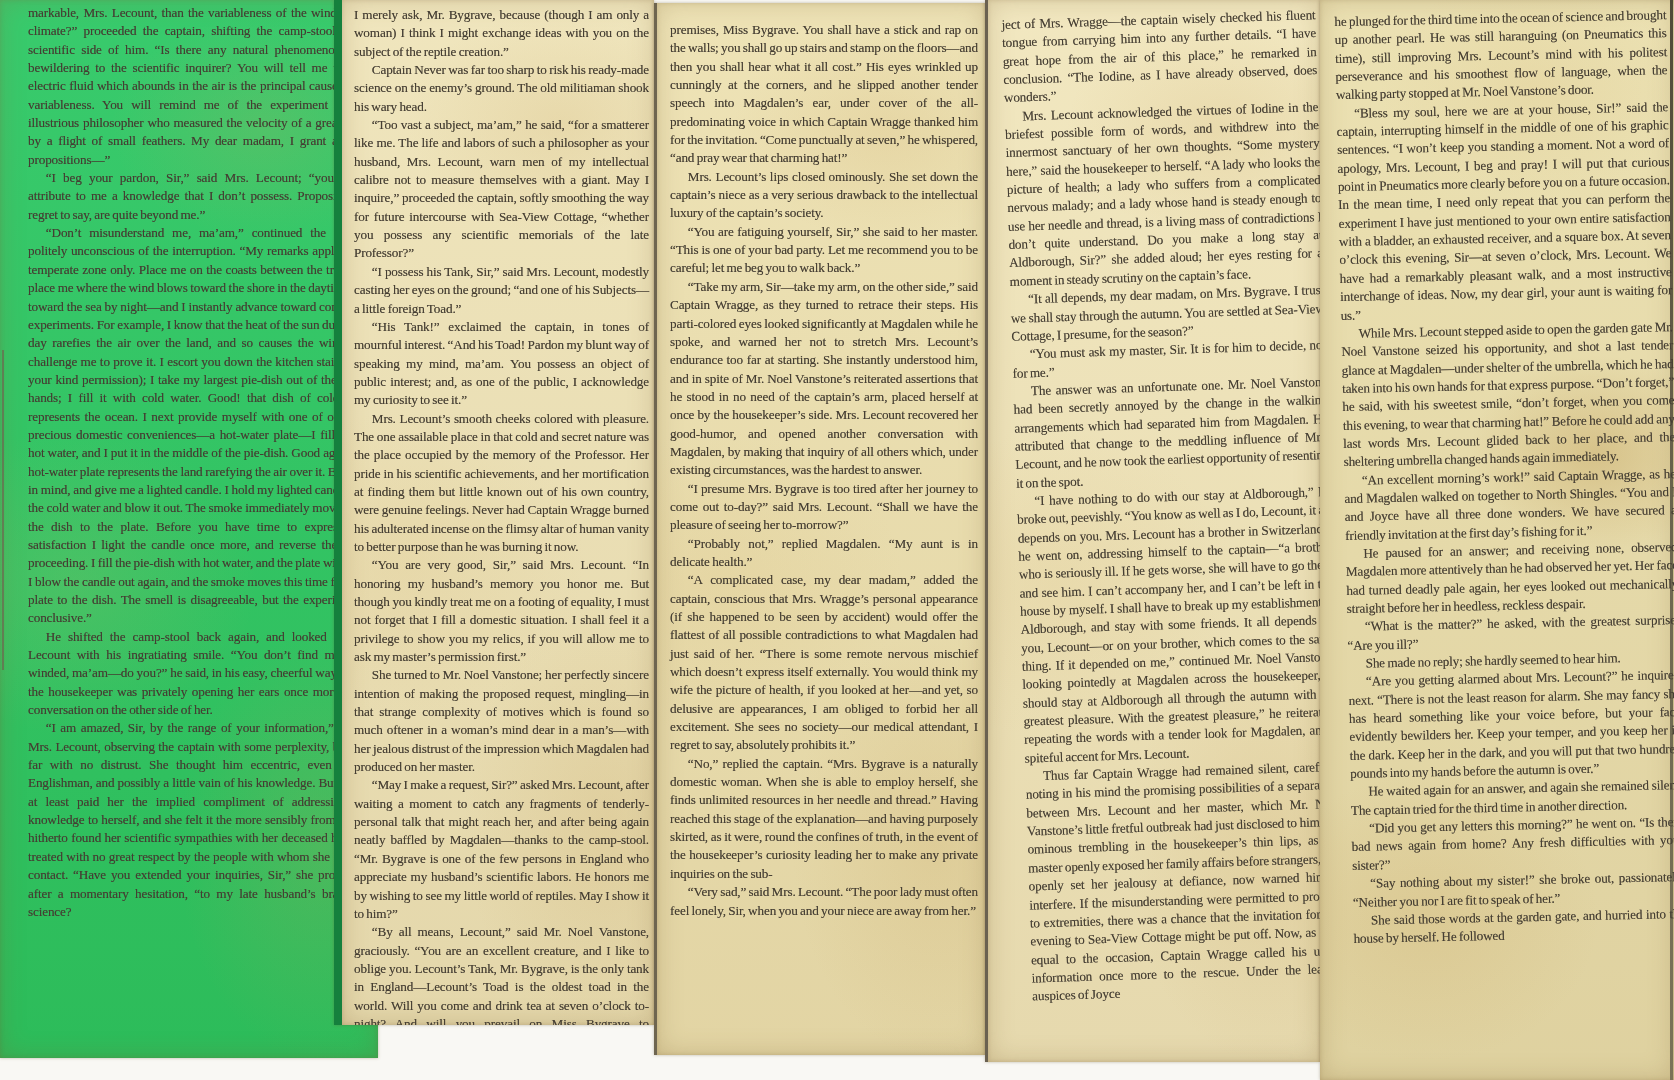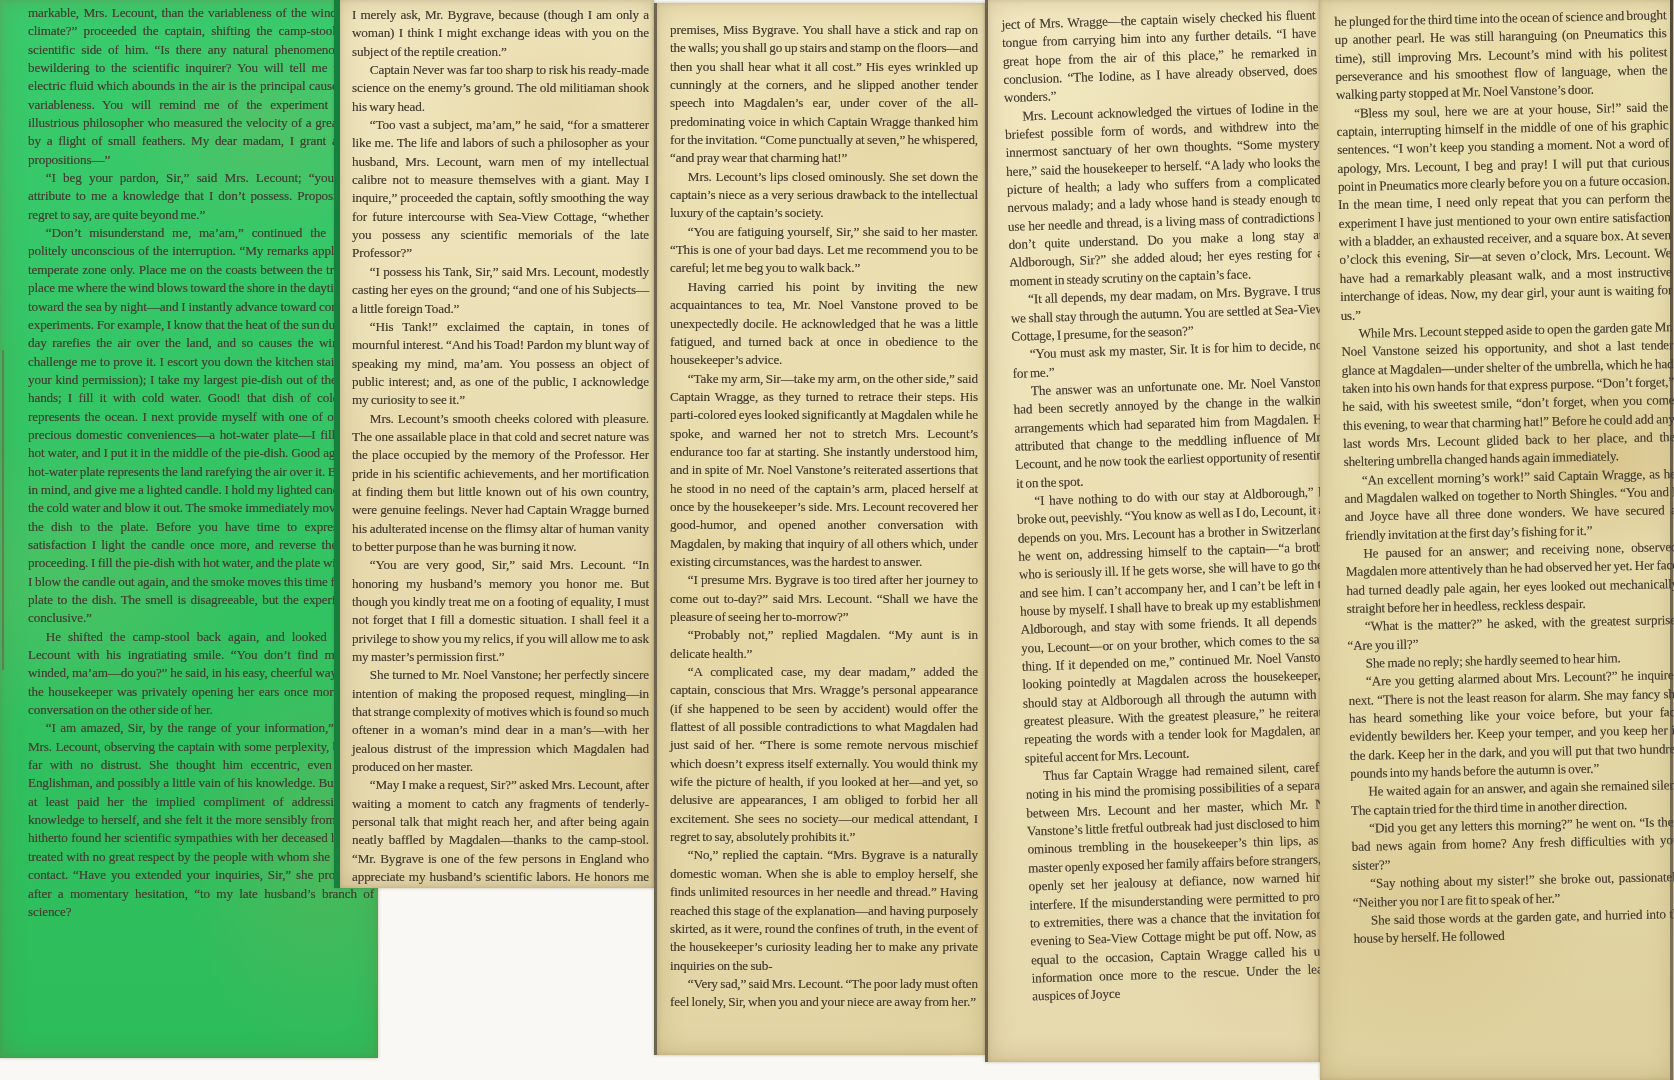--- a/index.html
+++ b/index.html
@@ -32,21 +32,21 @@
     font-size:13.2px;line-height:18.35px;
     text-align:justify;
     letter-spacing:-0.15px;word-spacing:-0.8px;
     text-shadow:0 0 0.6px rgba(70,62,50,0.55);
   }
   .coltext p{margin:0;text-indent:1.35em;}
   .coltext p.cont{text-indent:0;}
   
   #strip1{left:0;top:8;width:378px;height:1058px;background-color:#22c55e;}
   #strip1 .coltext{padding:4px 4px 4px 28px;}
-  #strip2{left:334px;top:0;width:320px;height:888px;background-color:#eee3b8;border-left:6px solid #15803d;}
+  #strip2{left:334px;top:0;width:320px;height:1025px;background-color:#eee3b8;border-left:8px solid #15803d;}
   #strip2 .coltext{padding:6px 5px 6px 12px;}
   #strip3{left:654px;top:3px;width:331px;height:1052px;background-color:#ece0b0;border-left:3px solid #6e6550;}
   #strip3 .coltext{padding:18px 7px 5px 13px;}
   #strip4{left:985px;top:0;width:335px;height:1062px;background-color:#f0e5bb;border-left:3px solid #6a6150;}
   #strip4 .coltext{padding:6px 5px 6px 13px;transform:rotate(-1.8deg);transform-origin:top right;}
   #strip5{left:1320px;top:0;width:354px;height:1080px;background-color:#eadfae;}
   #strip5 .coltext{padding:6px 8px 6px 14px;transform:rotate(-1.2deg);transform-origin:top right;}
   #strip5 .edge-right{position:absolute;top:0;bottom:0;right:1px;width:3px;background:linear-gradient(#4f4a38,#6e6750 55%,#7a7258);}
   #strip5 .aging{
     background:
@@ -89,22 +89,21 @@
       <p>“May I make a request, Sir?” asked Mrs. Lecount, after waiting a moment to catch any fragments of tenderly-personal talk that might reach her, and after being again neatly baffled by Magdalen—thanks to the camp-stool. “Mr. Bygrave is one of the few persons in England who appreciate my husband’s scientific labors. He honors me by wishing to see my little world of reptiles. May I show it to him?”</p>
       <p>“By all means, Lecount,” said Mr. Noel Vanstone, graciously. “You are an excellent creature, and I like to oblige you. Lecount’s Tank, Mr. Bygrave, is the only tank in England—Lecount’s Toad is the oldest toad in the world. Will you come and drink tea at seven o’clock to-night? And will you prevail on Miss Bygrave to accompany you? I want her to see my house. I don’t think she has any idea what a strong house it is. Come and survey my</p>
     </div>
   </div>
 
   <div class="strip" id="strip3">
     <div class="aging"></div>
     <div class="coltext">
       <p class="cont">premises, Miss Bygrave. You shall have a stick and rap on the walls; you shall go up stairs and stamp on the floors—and then you shall hear what it all cost.” His eyes wrinkled up cunningly at the corners, and he slipped another tender speech into Magdalen’s ear, under cover of the all-predominating voice in which Captain Wragge thanked him for the invitation. “Come punctually at seven,” he whispered, “and pray wear that charming hat!”</p>
       <p>Mrs. Lecount’s lips closed ominously. She set down the captain’s niece as a very serious drawback to the intellectual luxury of the captain’s society.</p>
-      <p>“You are fatiguing yourself, Sir,” she said to her master. “This is one of your bad days. Let me recommend you to be careful; let me beg you to walk back.”</p>
-      <p>Having carried his point by inviting the new acquaintances to tea, Mr. Noel Vanstone proved to be unexpectedly docile. He acknowledged that he was a little fatigued, and turned back at once in obedience to the housekeeper’s advice.</p>
+      <p>“You are fatiguing yourself, Sir,” she said to her master. “This is one of your bad party. Let me recommend you to be careful; let me beg you to walk back.”</p>
       <p>“Take my arm, Sir—take my arm, on the other side,” said Captain Wragge, as they turned to retrace their steps. His parti-colored eyes looked significantly at Magdalen while he spoke, and warned her not to stretch Mrs. Lecount’s endurance too far at starting. She instantly understood him, and in spite of Mr. Noel Vanstone’s reiterated assertions that he stood in no need of the captain’s arm, placed herself at once by the housekeeper’s side. Mrs. Lecount recovered her good-humor, and opened another conversation with Magdalen, by making that inquiry of all others which, under existing circumstances, was the hardest to answer.</p>
       <p>“I presume Mrs. Bygrave is too tired after her journey to come out to-day?” said Mrs. Lecount. “Shall we have the pleasure of seeing her to-morrow?”</p>
       <p>“Probably not,” replied Magdalen. “My aunt is in delicate health.”</p>
       <p>“A complicated case, my dear madam,” added the captain, conscious that Mrs. Wragge’s personal appearance (if she happened to be seen by accident) would offer the flattest of all possible contradictions to what Magdalen had just said of her. “There is some remote nervous mischief which doesn’t express itself externally. You would think my wife the picture of health, if you looked at her—and yet, so delusive are appearances, I am obliged to forbid her all excitement. She sees no society—our medical attendant, I regret to say, absolutely prohibits it.”</p>
       <p>“No,” replied the captain. “Mrs. Bygrave is a naturally domestic woman. When she is able to employ herself, she finds unlimited resources in her needle and thread.” Having reached this stage of the explanation—and having purposely skirted, as it were, round the confines of truth, in the event of the housekeeper’s curiosity leading her to make any private inquiries on the sub-</p>
       <p>“Very sad,” said Mrs. Lecount. “The poor lady must often feel lonely, Sir, when you and your niece are away from her.”</p>
     </div>
   </div>
 
   <div class="strip" id="strip4">

